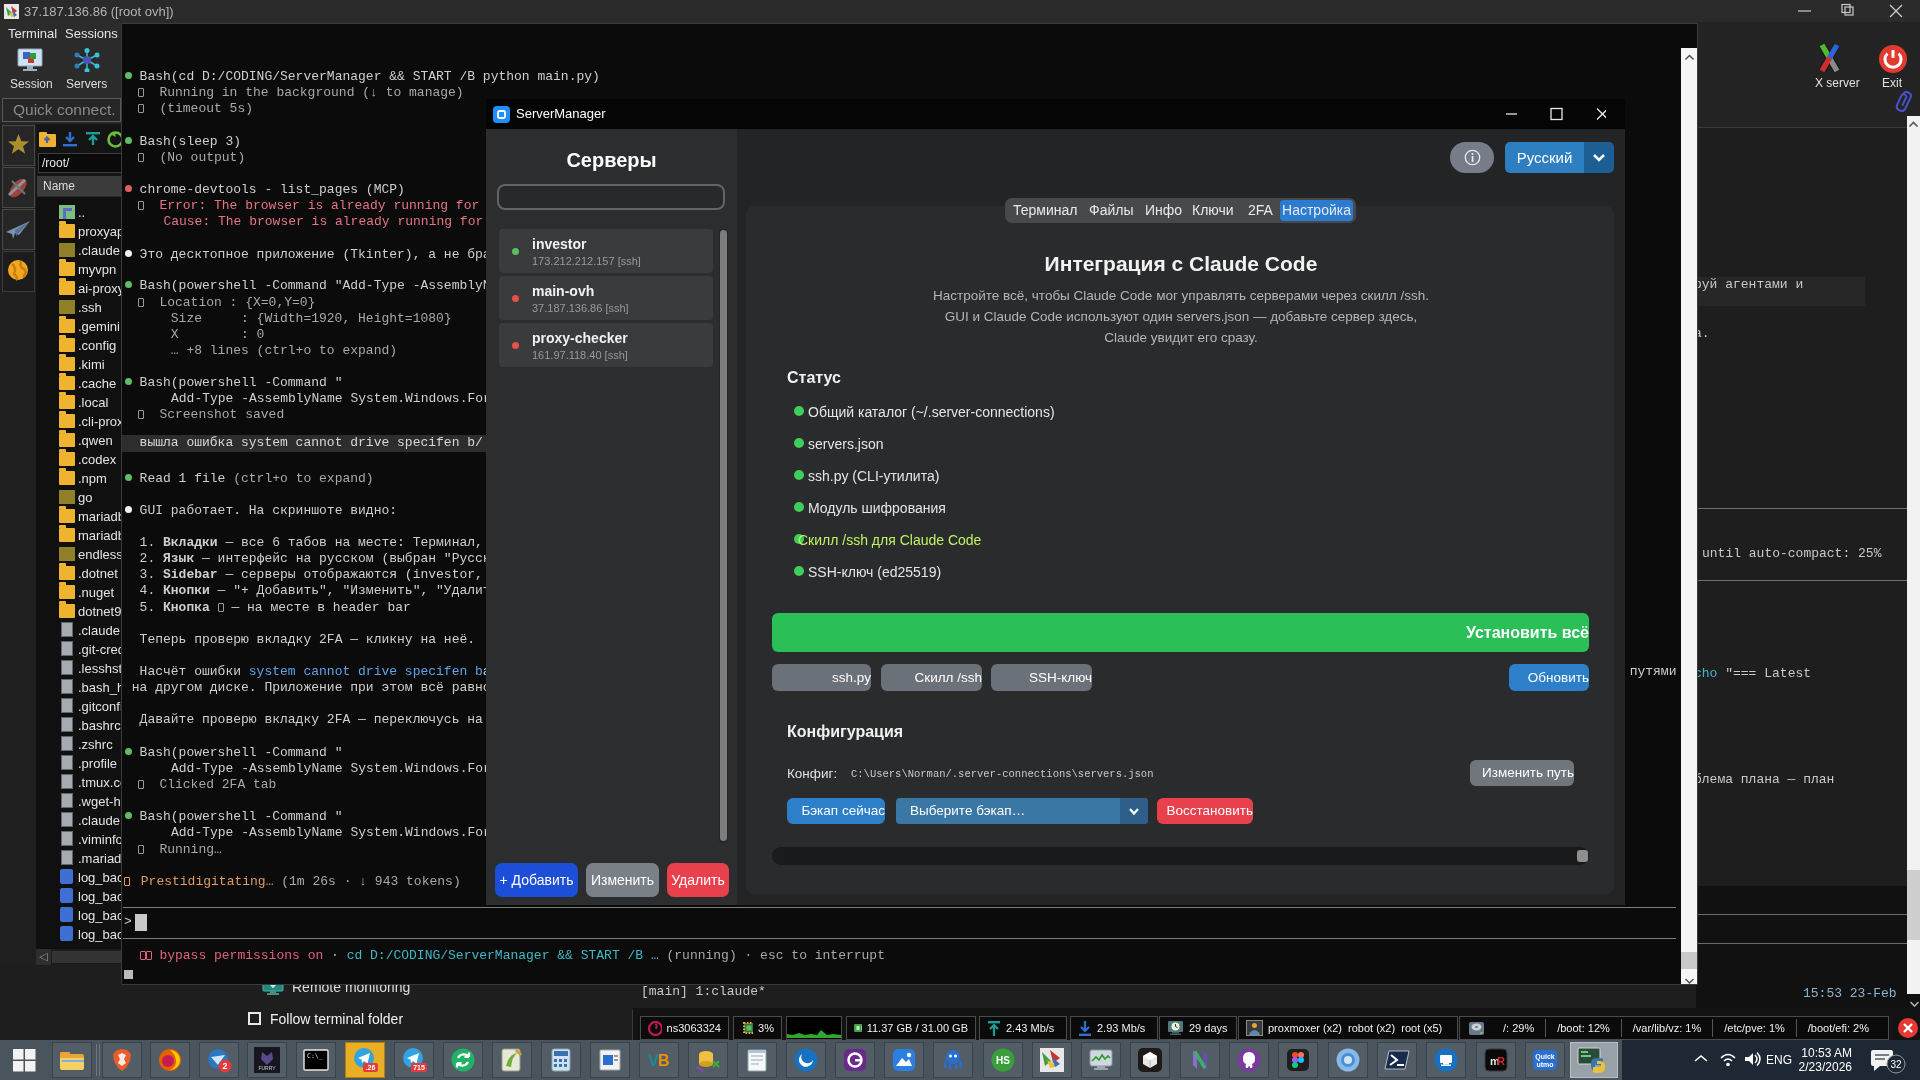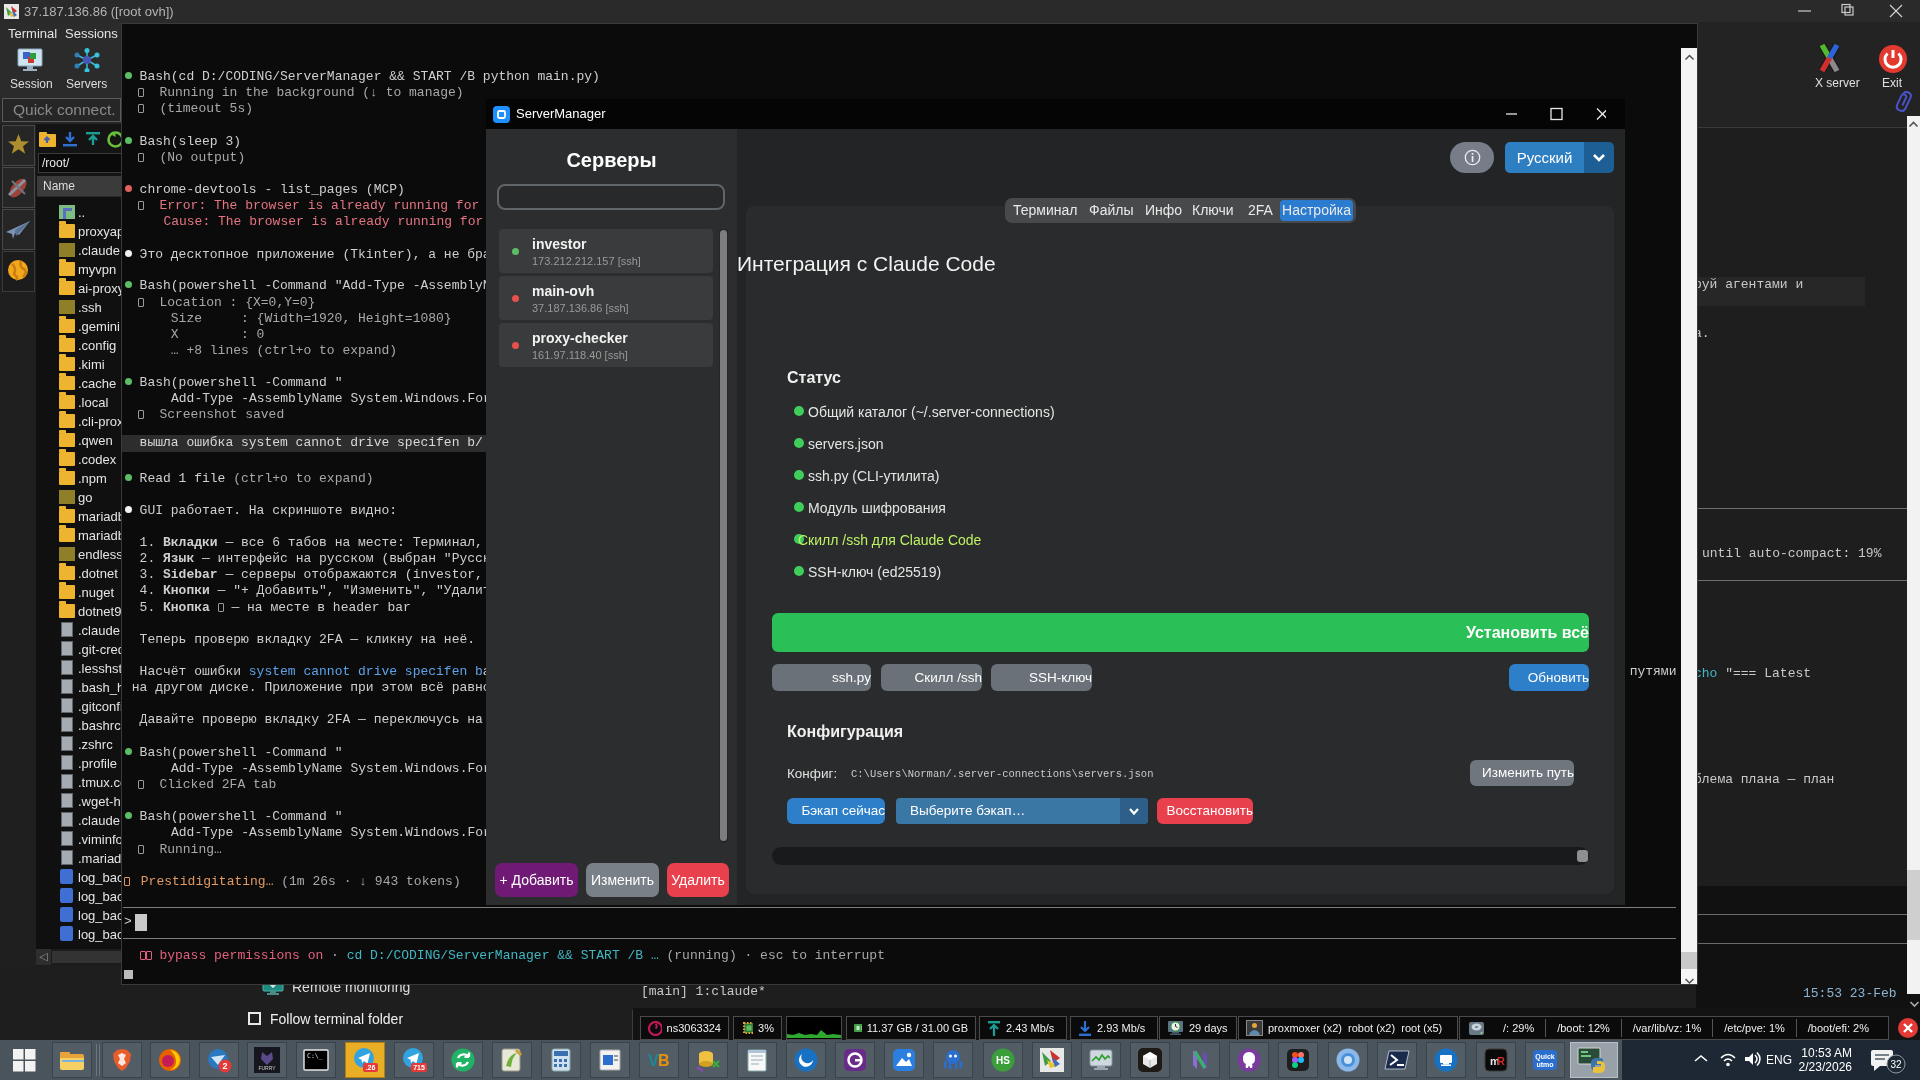--- a/index.html
+++ b/index.html
@@ -328,21 +328,21 @@
     <div class="abs" style="left:248px;top:46px;width:13px;height:13px;border:2px solid #e8e8e8;background:#1e1e1e"></div>
     <span class="abs" style="left:270px;top:45px;color:#f0f0f0;font-size:14px">Follow terminal folder</span>
     <div class="abs" style="left:632px;top:0;width:2px;height:74px;background:#3c3c3c"></div>
   </div>
   <div class="abs" id="bgterm">
     <div class="abs" style="left:1066px;top:-76px;width:222px;height:105px;background:#232323"></div>
     <div class="abs" style="left:1065px;top:179px;width:168px;height:29px;background:#272727"></div>
     <div class="abs mono" style="left:1062px;top:179px;color:#c9c9c9">руй агентами и</div>
     <div class="abs mono" style="left:1062px;top:228px;color:#c9c9c9">а.</div>
     <div class="abs" style="left:1064px;top:410px;width:224px;height:1px;background:#6e6e6e"></div>
-    <div class="abs mono" style="left:1070px;top:448px;color:#c9c9c9">until auto-compact: 19%</div>
+    <div class="abs mono" style="left:1070px;top:448px;color:#c9c9c9">until auto-compact: 25%</div>
     <div class="abs" style="left:1064px;top:482px;width:224px;height:1px;background:#6e6e6e"></div>
     <div class="abs mono" style="left:1062px;top:568px"><span class="cy">cho</span> <span style="color:#c9c9c9">"=== Latest</span></div>
     <div class="abs mono" style="left:1062px;top:674px;color:#c9c9c9">блема плана — план</div>
     <div class="abs" style="left:1064px;top:788px;width:224px;height:122px;background:#111"></div>
     <div class="abs" style="left:1066px;top:816px;width:222px;height:1px;background:#6a6a6a"></div>
     <div class="abs" style="left:1066px;top:845px;width:222px;height:1px;background:#6a6a6a"></div>
     <div class="abs mono" style="left:9px;top:886px;color:#c8c8c8">[main] 1:claude*</div>
     <div class="abs mono" style="left:1171px;top:888px;color:#8cb4d2">15:53 23-Feb</div>
     <div class="abs" style="left:1066px;top:29px;width:222px;height:1px;background:#3a3a3a"></div>
     <svg class="abs" style="left:1183px;top:-56px" width="40" height="34">
@@ -515,21 +515,21 @@
           <div class="abs" style="left:33px;top:7px;color:#f2f2f2;font-size:14px;font-weight:bold">main-ovh</div>
           <div class="abs" style="left:33px;top:26px;color:#9a9a9a;font-size:11px">37.187.136.86 [ssh]</div>
         </div>
       <div class="sitem" style="top:194px">
           <i class="dot" style="position:absolute;left:13px;top:19px;background:#e8504c"></i>
           <div class="abs" style="left:33px;top:7px;color:#f2f2f2;font-size:14px;font-weight:bold">proxy-checker</div>
           <div class="abs" style="left:33px;top:26px;color:#9a9a9a;font-size:11px">161.97.118.40 [ssh]</div>
         </div>
       <div class="abs" style="left:233px;top:100px;width:9px;height:614px;background:#242526;border-radius:4px"></div>
       <div class="abs" style="left:234px;top:101px;width:7px;height:611px;background:#7d7d7d;border-radius:4px"></div>
-      <div class="smbtn" style="left:9px;width:83px;background:#701a75">+ Добавить</div>
+      <div class="smbtn" style="left:9px;width:83px;background:#1d4ed8">+ Добавить</div>
       <div class="smbtn" style="left:100px;width:73px;background:#7a8088">Изменить</div>
       <div class="smbtn" style="left:181px;width:62px;background:#e8414d;overflow:hidden">Удалить</div>
     </div>
     <div class="abs" id="smmain">
       <div class="abs" id="smpanel"></div>
       <div class="abs" style="left:268px;top:69px;width:351px;height:25px;background:#47494b;border-radius:7px"></div>
       <span class="abs tabtxt" style="left:276px;top:73px">Терминал</span>
       <span class="abs tabtxt" style="left:352px;top:73px">Файлы</span>
       <span class="abs tabtxt" style="left:408px;top:73px">Инфо</span>
       <span class="abs tabtxt" style="left:455px;top:73px">Ключи</span>
@@ -541,21 +541,22 @@
             <rect x="7.7" y="7" width="1.7" height="6" fill="#e8ecf2"></rect>
             <rect x="7.7" y="4" width="1.7" height="1.8" fill="#e8ecf2"></rect>
           </svg>
         </div>
       <div class="abs" style="left:768px;top:13px;width:79px;height:31px;background:#2e7fc1;border-radius:5px 0 0 5px;color:#fff;font-size:15px;text-align:center;line-height:31px">Русский</div>
       <div class="abs" style="left:847px;top:13px;width:30px;height:31px;background:#1d5f95;border-radius:0 5px 5px 0">
           <svg class="abs" style="left:8px;top:11px" width="14" height="10">
             <path d="M2 2 L7 7 L12 2" stroke="#fff" stroke-width="2.6" fill="none"></path>
           </svg>
         </div>
-      <div class="abs" style="left:0;top:123px;width:888px;text-align:left;color:#f2f2f2;font-size:21px;font-weight:normal">Интеграция с Claude Code</div>
+      <div class="abs" style="left:0;top:123px;width:888px;text-align:center;color:#f2f2f2;font-size:21px;font-weight:bold">Интеграция с Claude Code</div>
+      <div class="abs" style="left:0;top:156px;width:888px;text-align:center;color:#b5b5b5;font-size:13.5px;line-height:21px">Настройте всё, чтобы Claude Code мог управлять серверами через скилл /ssh.<br>GUI и Claude Code используют один servers.json — добавьте сервер здесь,<br>Claude увидит его сразу.</div>
       <div class="abs" style="left:50px;top:240px;color:#f0f0f0;font-size:16px;font-weight:bold">Статус</div>
       <div class="abs" style="left:57px;top:277px;width:10px;height:10px;border-radius:50%;background:#3ecf5a"></div>
         <div class="abs" style="left:71px;top:275px;color:#e5e5e5;font-size:14px">Общий каталог (~/.server-connections)</div>
       <div class="abs" style="left:57px;top:309px;width:10px;height:10px;border-radius:50%;background:#3ecf5a"></div>
         <div class="abs" style="left:71px;top:307px;color:#e5e5e5;font-size:14px">servers.json</div>
       <div class="abs" style="left:57px;top:341px;width:10px;height:10px;border-radius:50%;background:#3ecf5a"></div>
         <div class="abs" style="left:71px;top:339px;color:#e5e5e5;font-size:14px">ssh.py (CLI-утилита)</div>
       <div class="abs" style="left:57px;top:373px;width:10px;height:10px;border-radius:50%;background:#3ecf5a"></div>
         <div class="abs" style="left:71px;top:371px;color:#e5e5e5;font-size:14px">Модуль шифрования</div>
       <div class="abs" style="left:57px;top:405px;width:10px;height:10px;border-radius:50%;background:#3ecf5a"></div>

